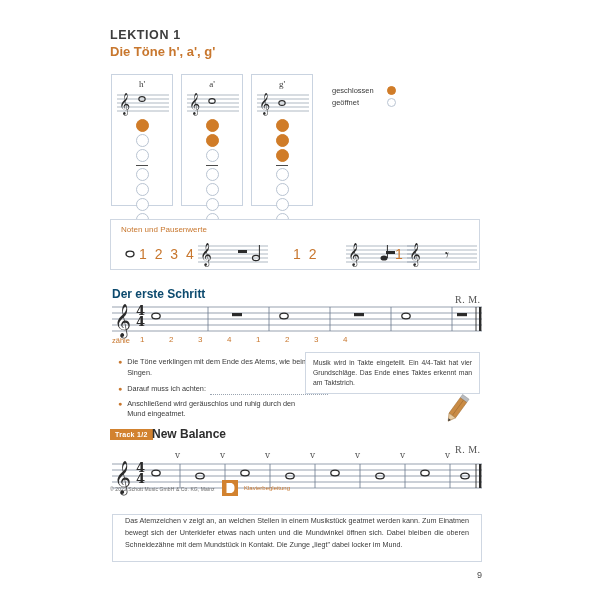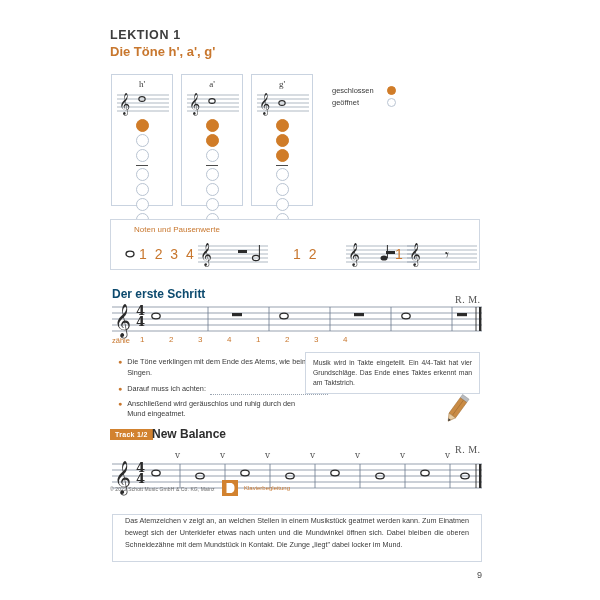--- a/index.html
+++ b/index.html
@@ -123,21 +123,20 @@
     width: 370px; height: 51px;
     border: 1px solid #cfd7e2;
     background: #fff;
     box-sizing: border-box;
   }
   .values-title {
     position: absolute;
     left: 10px; top: 5px;
     font-size: 8px;
     color: #c8772e;
-    margin-left: 13px;
   }
   .value-group {
     position: absolute;
     top: 22px;
     height: 24px;
     display: flex;
     align-items: center;
   }
   .vg1 { left: 12px; }
   .vg2 { left: 140px; gap: 26px; }

